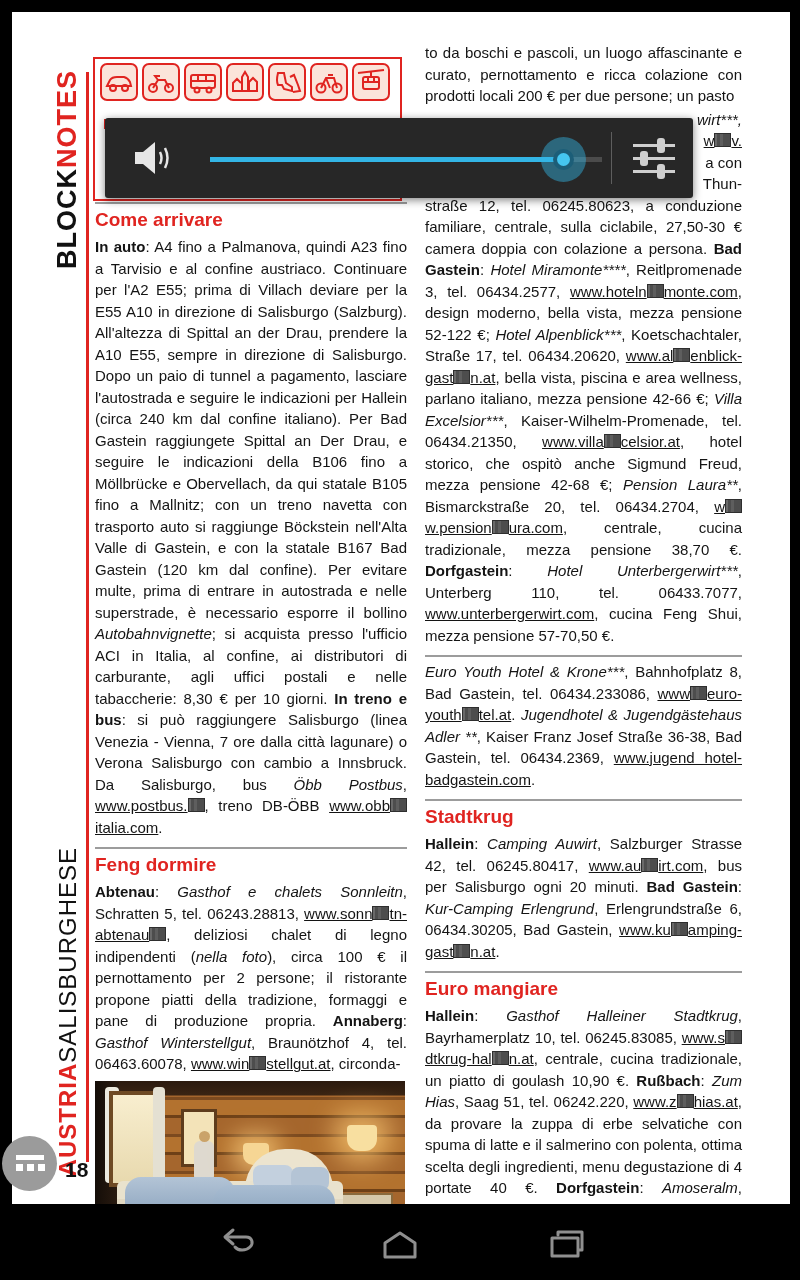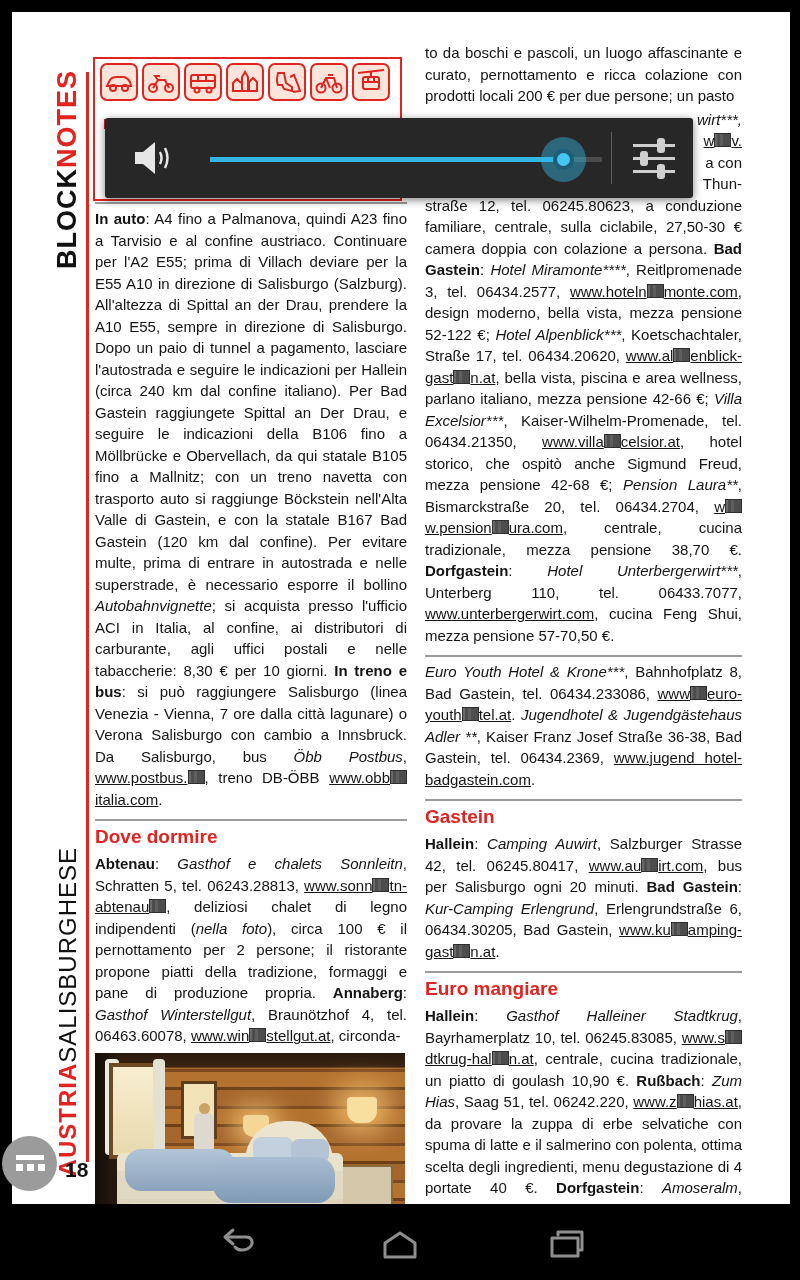--- a/index.html
+++ b/index.html
@@ -162,23 +162,24 @@
         </div>
     </div>
     <div class="ib-row">
       <span class="ib-label">DURATA</span>
       <span class="ib-val">4 giorni</span>
     </div>
   </div>
 
   <div class="colL">
     <div class="divider" style="margin-top:0;"></div>
+    <div class="shead">Come arrivare</div>
     <p class="para"><span class="r-b">In auto</span><span>: A4 fino a Palmanova, quindi A23 fino a Tarvisio e al confine austriaco. Continuare per l'A2 E55; prima di Villach deviare per la E55 A10 in direzione di Salisburgo (Salzburg). All'altezza di Spittal an der Drau, prendere la A10 E55, sempre in direzione di Salisburgo. Dopo un paio di tunnel a pagamento, lasciare l'autostrada e seguire le indicazioni per Hallein (circa 240 km dal confine italiano). Per Bad Gastein raggiungete Spittal an Der Drau, e seguire le indicazioni della B106 fino a Möllbrücke e Obervellach, da qui statale B105 fino a Mallnitz; con un treno navetta con trasporto auto si raggiunge Böckstein nell'Alta Valle di Gastein, e con la statale B167 Bad Gastein (120 km dal confine). Per evitare multe, prima di entrare in autostrada e nelle superstrade, è necessario esporre il bollino </span><span class="r-i">Autobahnvignette</span><span>; si acquista presso l'ufficio ACI in Italia, al confine, ai distributori di carburante, agli uffici postali e nelle tabaccherie: 8,30 € per 10 giorni. </span><span class="r-b">In treno e bus</span><span>: si può raggiungere Salisburgo (linea Venezia - Vienna, 7 ore dalla città lagunare) o Verona Salisburgo con cambio a Innsbruck. Da Salisburgo, bus </span><span class="r-i">Öbb Postbus</span><span>, </span><span class="r-u">www.postbus.</span><span class="linkbox"></span><span>, treno DB-ÖBB </span><span class="r-u">www.obb</span><span class="linkbox"></span><span class="r-u">italia.com</span><span>.</span></p>
     <div class="divider"></div>
-    <div class="shead">Dove dormire</div>
+    <div class="shead">Feng dormire</div>
     <p class="para"><span class="r-b">Abtenau</span><span>: </span><span class="r-i">Gasthof e chalets Sonnleitn</span><span>, Schratten 5, tel. 06243.28813, </span><span class="r-u">www.sonn</span><span class="linkbox"></span><span class="r-u">tn-abtenau</span><span class="linkbox"></span><span>, deliziosi chalet di legno indipendenti (</span><span class="r-i">nella foto</span><span>), circa 100 € il pernottamento per 2 persone; il ristorante propone piatti della tradizione, formaggi e pane di produzione propria. </span><span class="r-b">Annaberg</span><span>: </span><span class="r-i">Gasthof Winterstellgut</span><span>, Braunötzhof 4, tel. 06463.60078, </span><span class="r-u">www.win</span><span class="linkbox"></span><span class="r-u">stellgut.at</span><span>, circonda-</span></p>
 
     <div class="photo">
       <div class="ph ph-door"></div>
       <div class="ph ph-cur1"></div>
       <div class="ph ph-win1"></div>
       <div class="ph ph-cur2"></div>
       <div class="ph ph-win2"></div>
       <div class="ph ph-body"></div>
       <div class="ph ph-head"></div>
@@ -204,21 +205,21 @@
     <div class="fragblock">
       <div><span class="r-i">wirt***,</span></div>
       <div><span class="r-u">w</span><span class="linkbox"></span><span class="r-u">v.</span></div>
       <div><span>a con</span></div>
       <div><span>Thun-</span></div>
     </div>
     <p class="para"><span>straße 12, tel. 06245.80623, a conduzione familiare, centrale, sulla ciclabile, 27,50-30 € camera doppia con colazione a persona. </span><span class="r-b">Bad Gastein</span><span>: </span><span class="r-i">Hotel Miramonte****</span><span>, Reitlpromenade 3, tel. 06434.2577, </span><span class="r-u">www.hoteln</span><span class="linkbox"></span><span class="r-u">monte.com</span><span>, design moderno, bella vista, mezza pensione 52-122 €; </span><span class="r-i">Hotel Alpenblick***</span><span>, Koetschachtaler, Straße 17, tel. 06434.20620, </span><span class="r-u">www.al</span><span class="linkbox"></span><span class="r-u">enblick-gast</span><span class="linkbox"></span><span class="r-u">n.at</span><span>, bella vista, piscina e area wellness, parlano italiano, mezza pensione 42-66 €; </span><span class="r-i">Villa Excelsior***</span><span>, Kaiser-Wilhelm-Promenade, tel. 06434.21350, </span><span class="r-u">www.villa</span><span class="linkbox"></span><span class="r-u">celsior.at</span><span>, hotel storico, che ospitò anche Sigmund Freud, mezza pensione 42-68 €; </span><span class="r-i">Pension Laura**</span><span>, Bismarckstraße 20, tel. 06434.2704, </span><span class="r-u">w</span><span class="linkbox"></span><span class="r-u">w.pension</span><span class="linkbox"></span><span class="r-u">ura.com</span><span>, centrale, cucina tradizionale, mezza pensione 38,70 €. </span><span class="r-b">Dorfgastein</span><span>: </span><span class="r-i">Hotel Unterbergerwirt***</span><span>, Unterberg 110, tel. 06433.7077, </span><span class="r-u">www.unterbergerwirt.com</span><span>, cucina Feng Shui, mezza pensione 57-70,50 €.</span></p>
     <div class="divider"></div>
     <p class="para"><span class="r-i">Euro Youth Hotel &amp; Krone***</span><span>, Bahnhofplatz 8, Bad Gastein, tel. 06434.233086, </span><span class="r-u">www</span><span class="linkbox"></span><span class="r-u">euro-youth</span><span class="linkbox"></span><span class="r-u">tel.at</span><span>. </span><span class="r-i">Jugendhotel &amp; Jugendgästehaus Adler **</span><span>, Kaiser Franz Josef Straße 36-38, Bad Gastein, tel. 06434.2369, </span><span class="r-u">www.jugend hotel-badgastein.com</span><span>.</span></p>
     <div class="divider"></div>
-    <div class="shead">Gastein</div>
+    <div class="shead">Stadtkrug</div>
     <p class="para"><span class="r-b">Hallein</span><span>: </span><span class="r-i">Camping Auwirt</span><span>, Salzburger Strasse 42, tel. 06245.80417, </span><span class="r-u">www.au</span><span class="linkbox"></span><span class="r-u">irt.com</span><span>, bus per Salisburgo ogni 20 minuti. </span><span class="r-b">Bad Gastein</span><span>: </span><span class="r-i">Kur-Camping Erlengrund</span><span>, Erlengrundstraße 6, 06434.30205, Bad Gastein, </span><span class="r-u">www.ku</span><span class="linkbox"></span><span class="r-u">amping-gast</span><span class="linkbox"></span><span class="r-u">n.at</span><span>.</span></p>
     <div class="divider"></div>
     <div class="shead">Euro mangiare</div>
     <p class="para"><span class="r-b">Hallein</span><span>: </span><span class="r-i">Gasthof Halleiner Stadtkrug</span><span>, Bayrhamerplatz 10, tel. 06245.83085, </span><span class="r-u">www.s</span><span class="linkbox"></span><span class="r-u">dtkrug-hal</span><span class="linkbox"></span><span class="r-u">n.at</span><span>, centrale, cucina tradizionale, un piatto di goulash 10,90 €. </span><span class="r-b">Rußbach</span><span>: </span><span class="r-i">Zum Hias</span><span>, Saag 51, tel. 06242.220, </span><span class="r-u">www.z</span><span class="linkbox"></span><span class="r-u">hias.at</span><span>, da provare la zuppa di erbe selvatiche con spuma di latte e il salmerino con polenta, ottima scelta degli ingredienti, menu degustazione di 4 portate 40 €. </span><span class="r-b">Dorfgastein</span><span>: </span><span class="r-i">Amoseralm</span><span>, nell'omo-</span></p>
   </div>
 
   <div class="pagenum">18</div>
 </div>
 
 <div class="fab">

